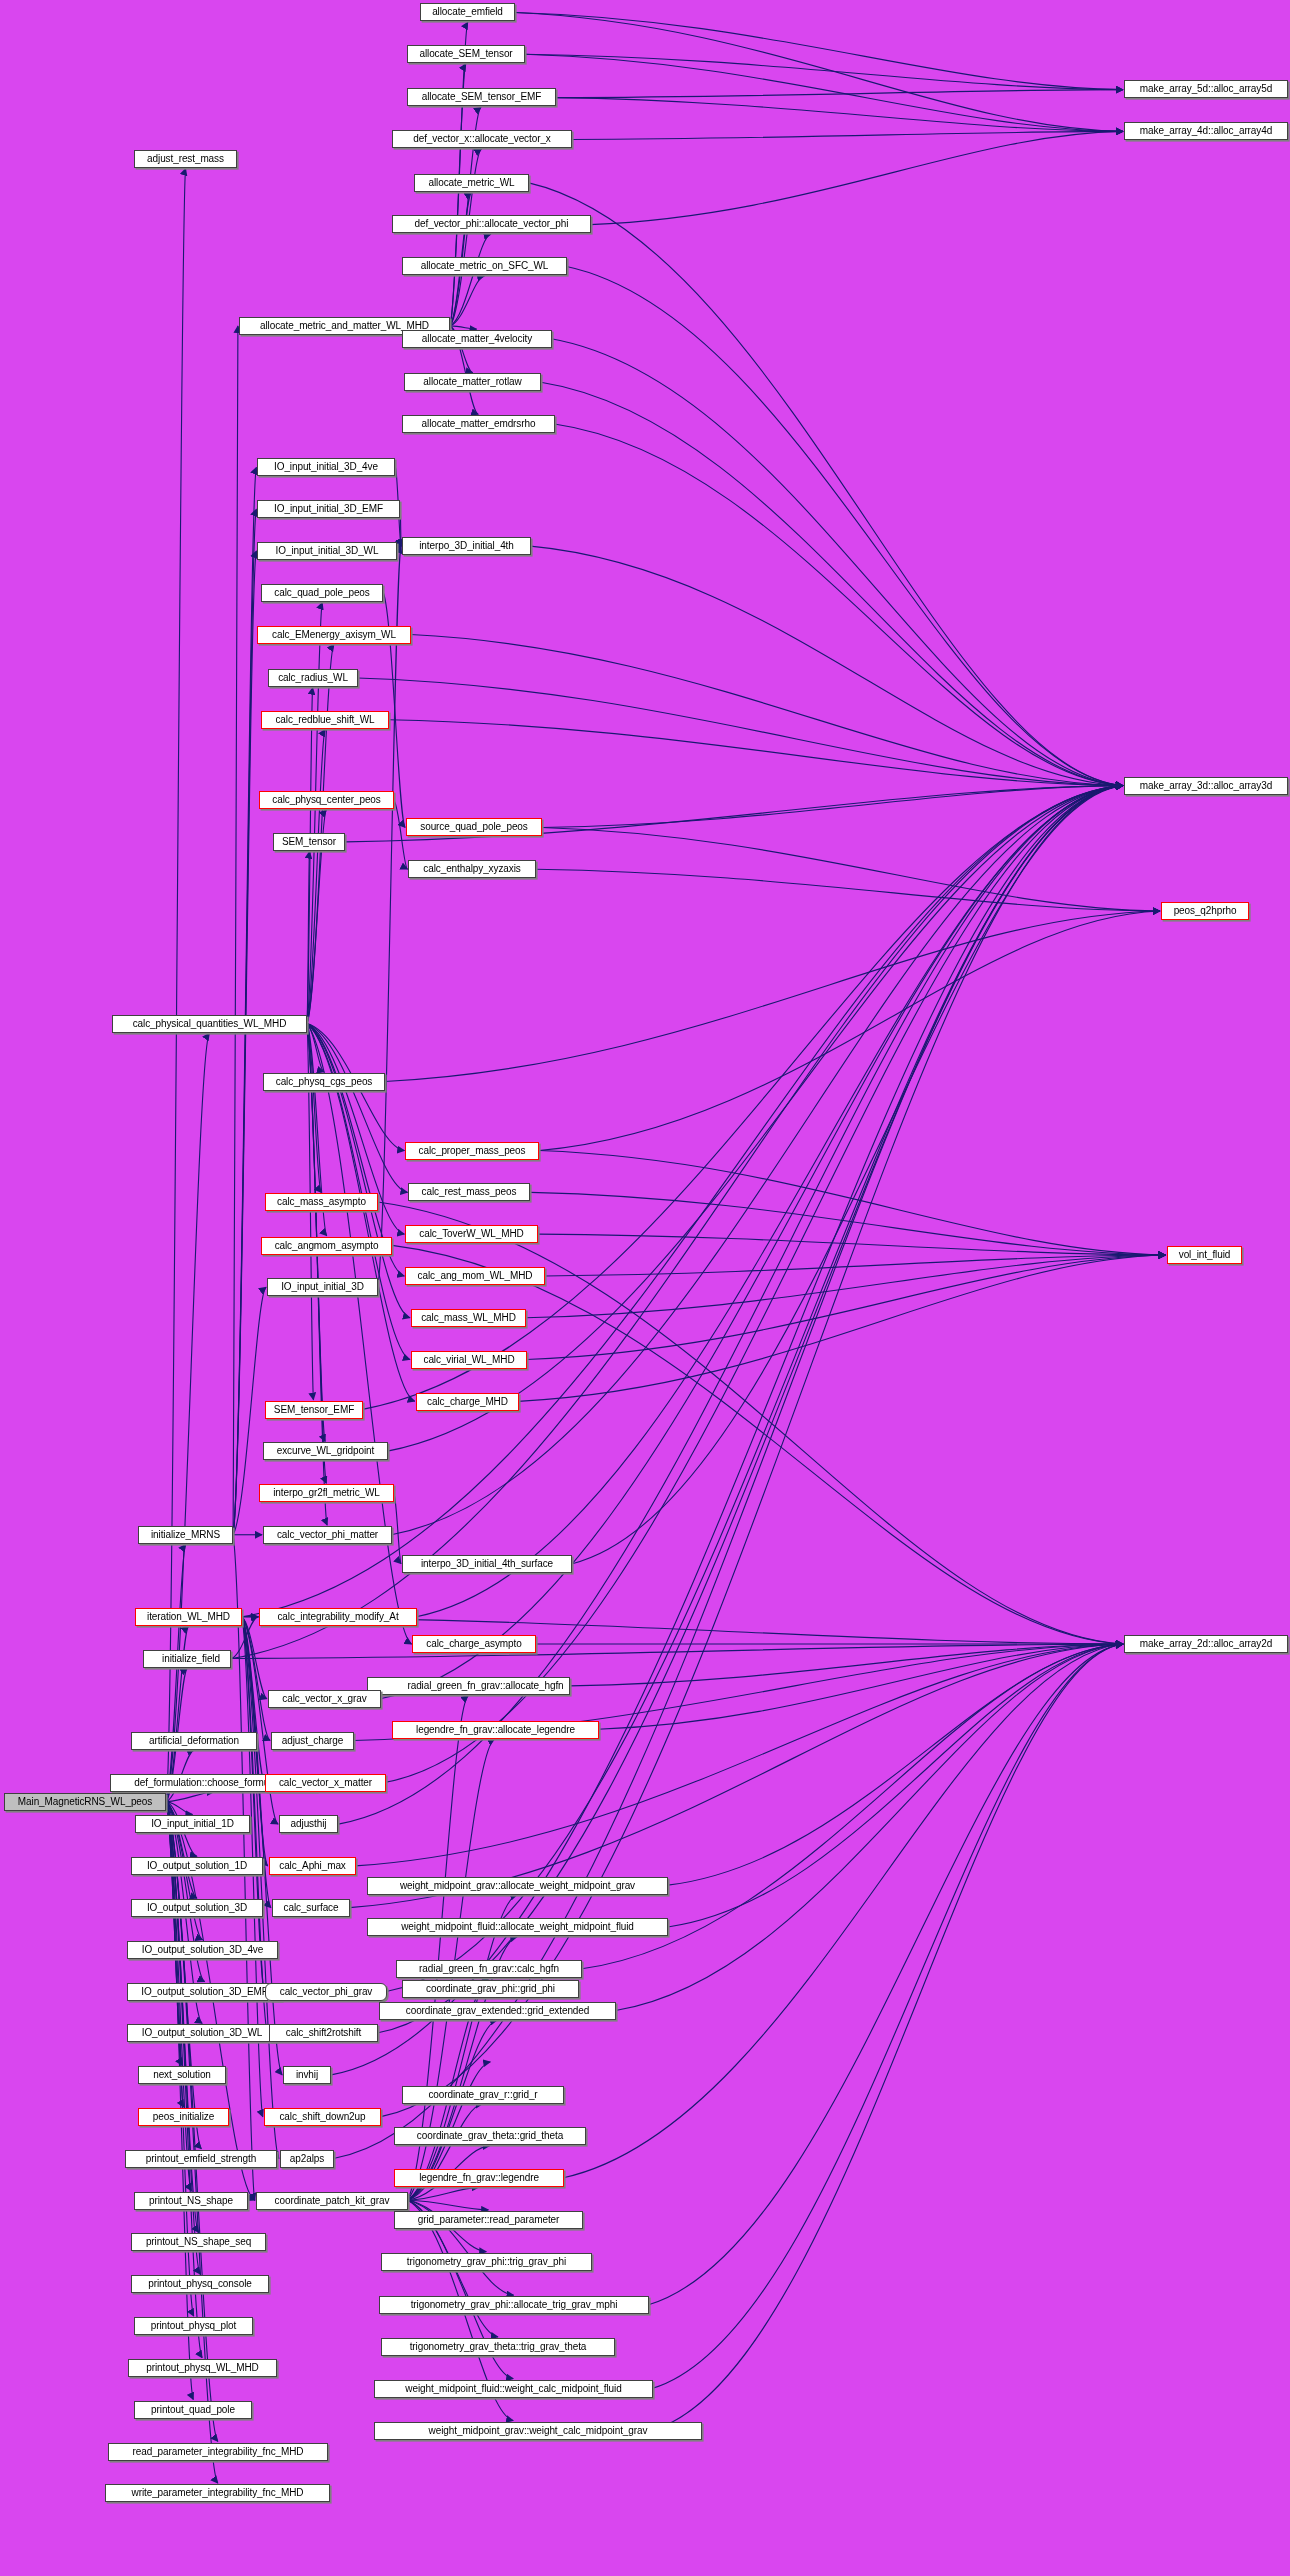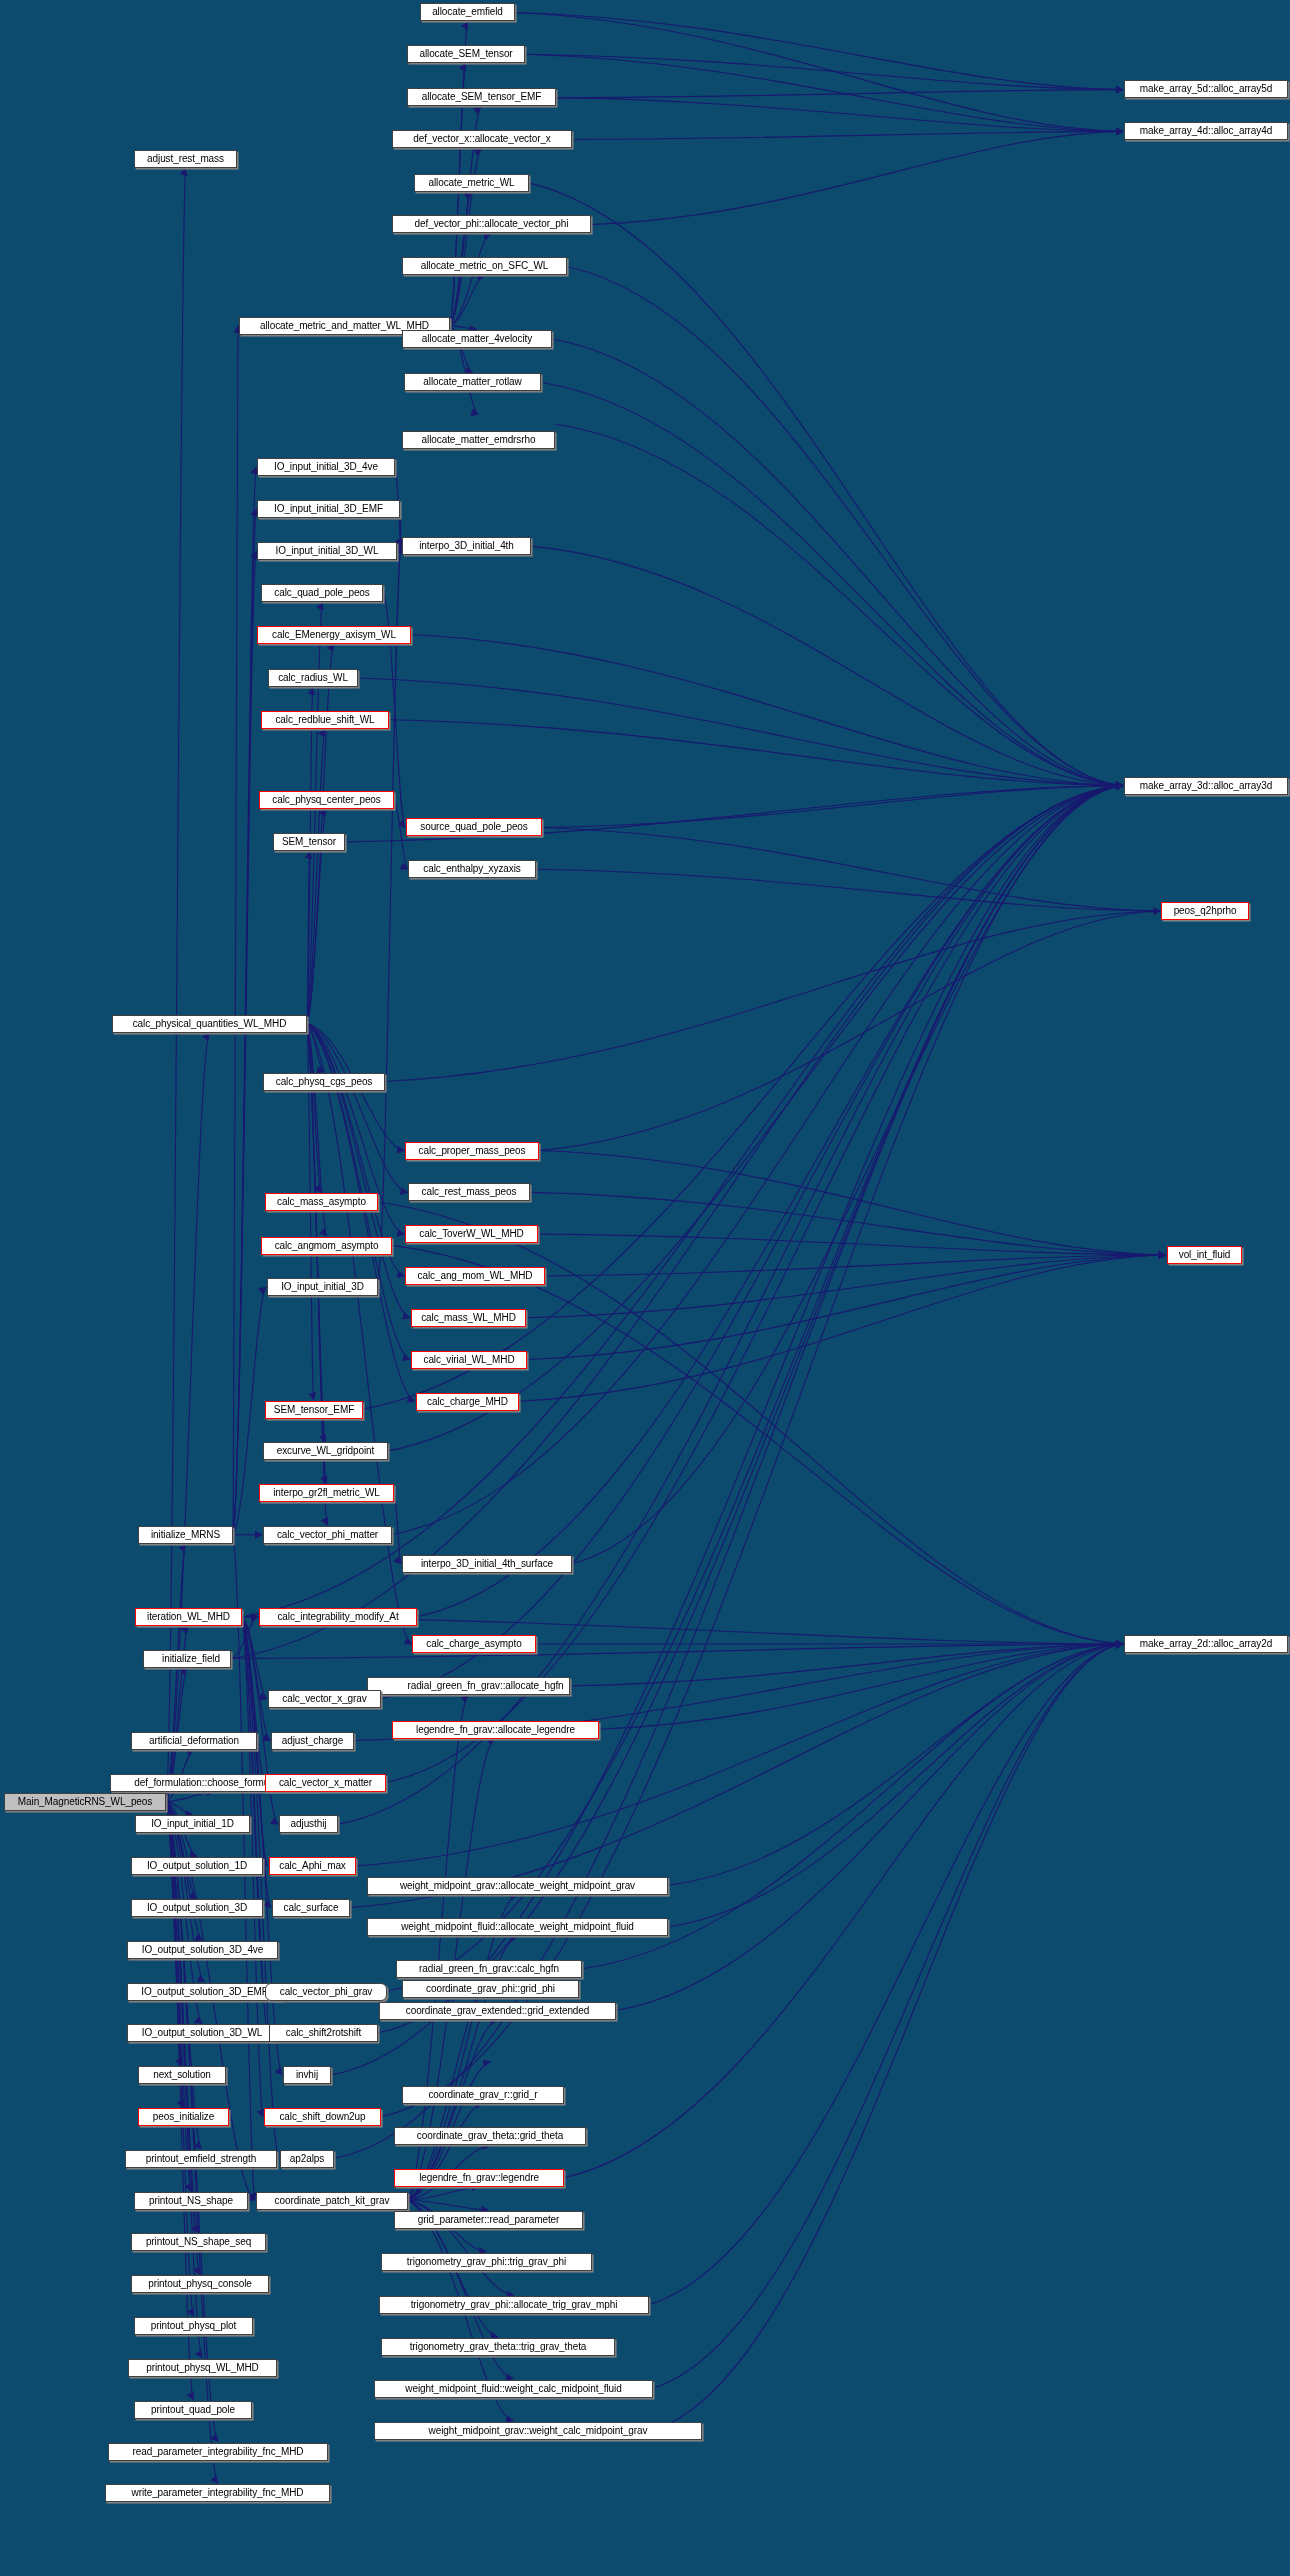--- a/index.html
+++ b/index.html
@@ -4,21 +4,21 @@
 <style>
   * { box-sizing: border-box; }
   html, body {
     margin: 0; padding: 0; background: #ffffff;
     font-family: "Liberation Sans", sans-serif;
   }
   #graph-root {
     position: relative;
     width: 1290px;
     height: 2576px;
-    background: #0c4a6e;
+    background: #d946ef;
     overflow: hidden;
   }
   #edge-layer {
     position: absolute;
     left: 0; top: 0;
     width: 1290px; height: 2576px;
     pointer-events: none;
   }
   #node-layer {
     position: absolute;
@@ -230,21 +230,21 @@
       <div class="node shadow" style="left: 420px; top: 3.2px; width: 95px;">allocate_emfield</div>
       <div class="node shadow" style="left: 407px; top: 45px; width: 118px;">allocate_SEM_tensor</div>
       <div class="node shadow" style="left: 407px; top: 88px; width: 149px;">allocate_SEM_tensor_EMF</div>
       <div class="node shadow" style="left: 392px; top: 130px; width: 180px;">def_vector_x::allocate_vector_x</div>
       <div class="node shadow" style="left: 414px; top: 174px; width: 115px;">allocate_metric_WL</div>
       <div class="node shadow" style="left: 392px; top: 215px; width: 199px;">def_vector_phi::allocate_vector_phi</div>
       <div class="node shadow" style="left: 402px; top: 257px; width: 165px;">allocate_metric_on_SFC_WL</div>
       <div class="node shadow" style="left: 239px; top: 317px; width: 211px;">allocate_metric_and_matter_WL_MHD</div>
       <div class="node shadow" style="left: 402px; top: 330px; width: 150px;">allocate_matter_4velocity</div>
       <div class="node shadow" style="left: 404px; top: 373px; width: 137px;">allocate_matter_rotlaw</div>
-      <div class="node shadow" style="left: 402px; top: 415px; width: 153px; margin-top: 16px;">allocate_matter_emdrsrho</div>
+      <div class="node shadow" style="left: 402px; top: 415px; width: 153px;">allocate_matter_emdrsrho</div>
       <div class="node shadow" style="left: 257px; top: 458px; width: 138px;">IO_input_initial_3D_4ve</div>
       <div class="node shadow" style="left: 257px; top: 500px; width: 143px;">IO_input_initial_3D_EMF</div>
       <div class="node shadow" style="left: 402px; top: 537px; width: 129px;">interpo_3D_initial_4th</div>
       <div class="node shadow" style="left: 257px; top: 542px; width: 140px;">IO_input_initial_3D_WL</div>
       <div class="node shadow" style="left: 261px; top: 584px; width: 122px;">calc_quad_pole_peos</div>
       <div class="node shadow red" style="left: 257px; top: 626px; width: 154px;">calc_EMenergy_axisym_WL</div>
       <div class="node shadow" style="left: 268px; top: 669px; width: 90px;">calc_radius_WL</div>
       <div class="node shadow red" style="left: 261px; top: 711px; width: 128px;">calc_redblue_shift_WL</div>
       <div class="node shadow" style="left: 1124px; top: 777px; width: 164px;">make_array_3d::alloc_array3d</div>
       <div class="node shadow red" style="left: 259px; top: 791px; width: 135px;">calc_physq_center_peos</div>

